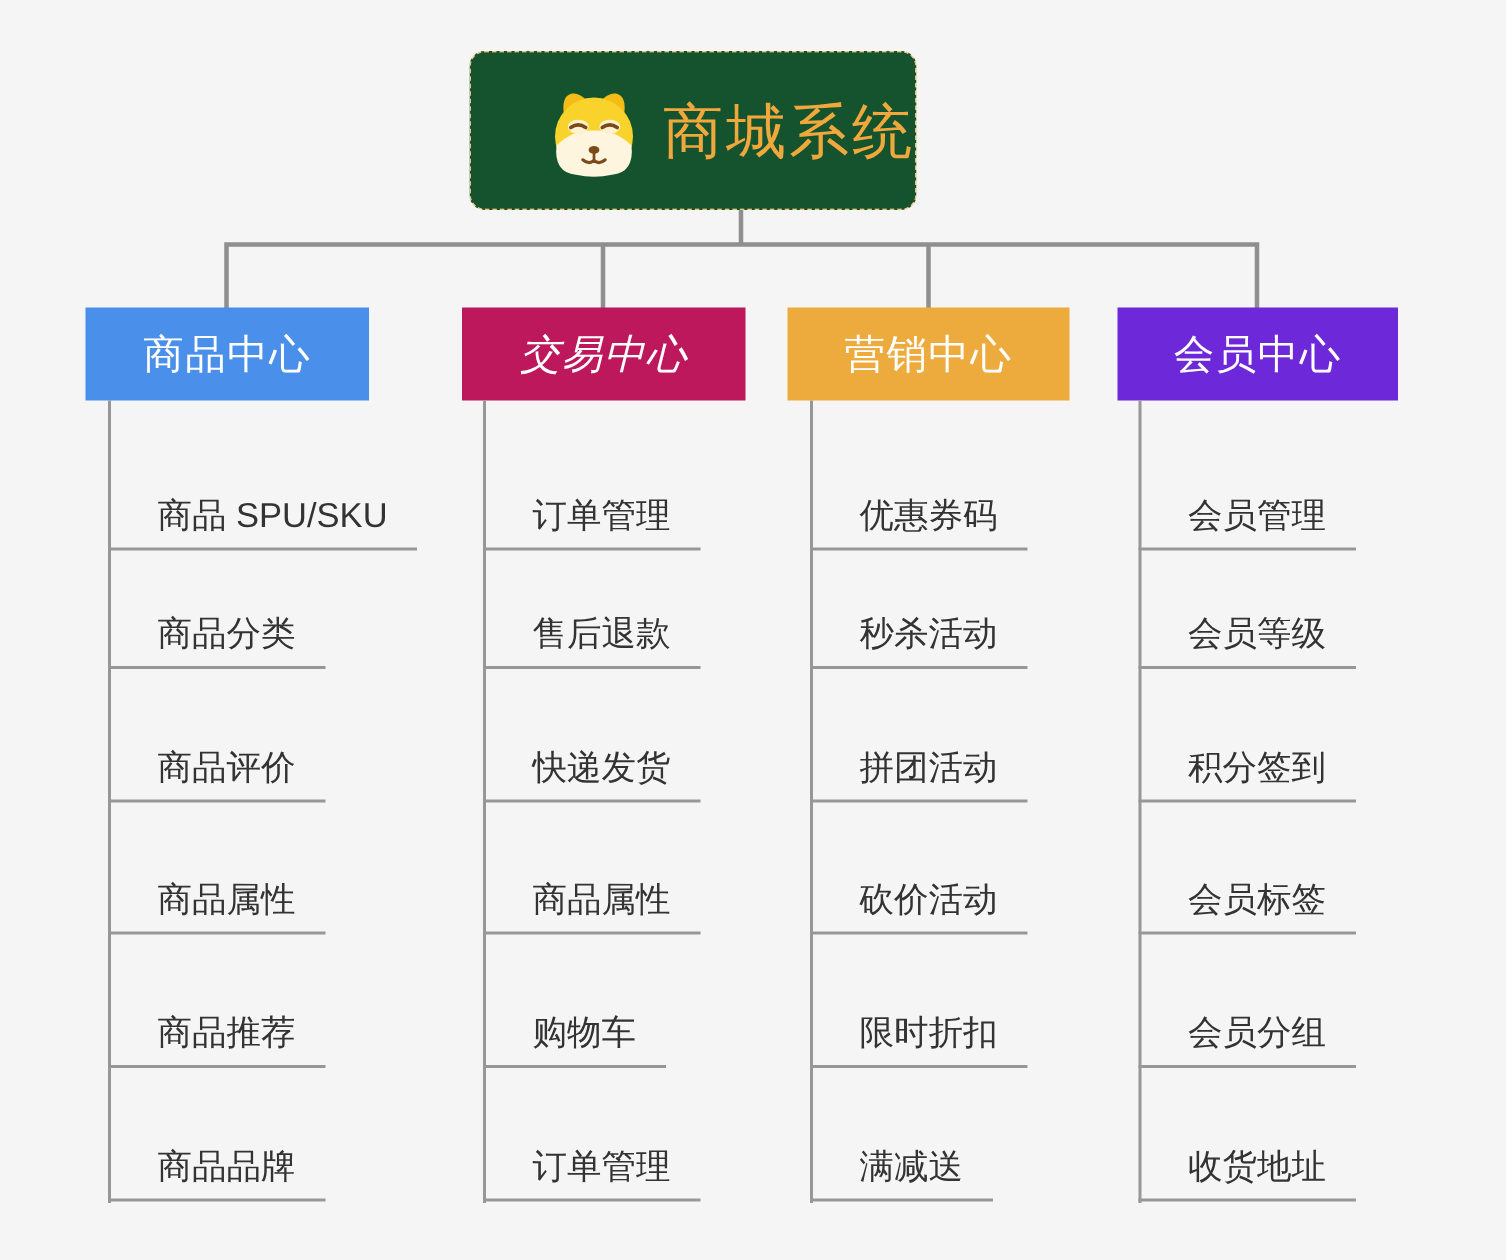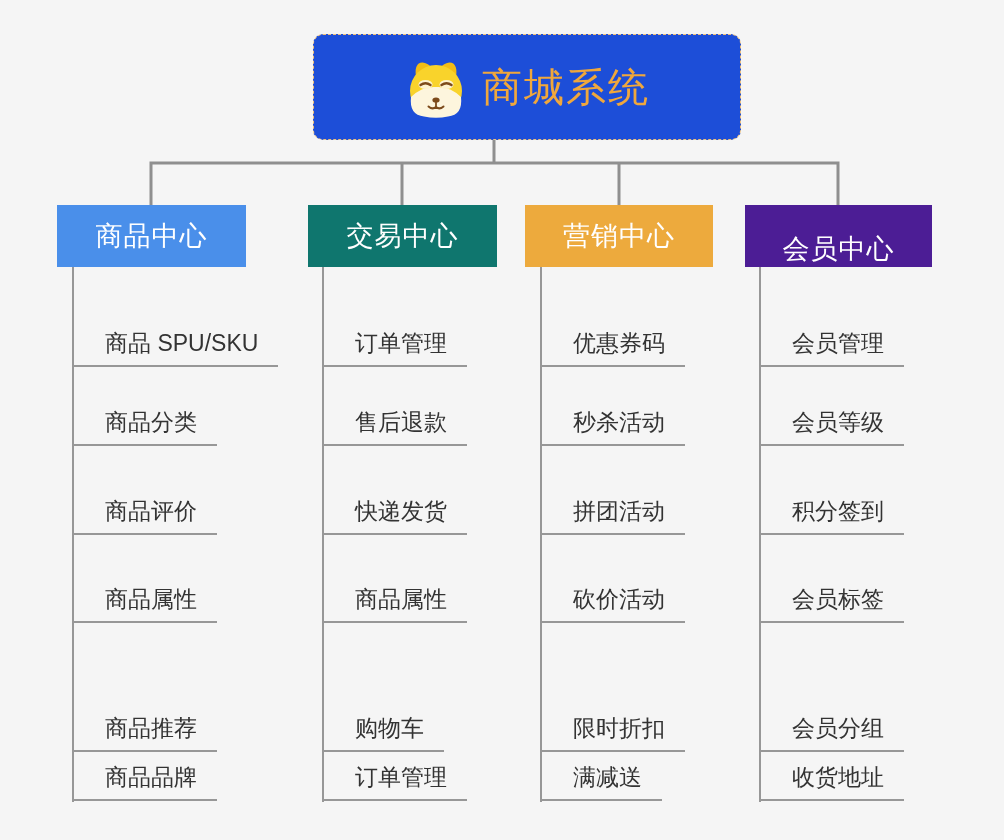--- a/index.html
+++ b/index.html
@@ -10,23 +10,23 @@
     font-family:"Liberation Sans", sans-serif;
     overflow:hidden;
   }
   .canvas { position:absolute; inset:0; }
 
   
   .connectors { position:absolute; left:0; top:0; width:1004px; height:840px; }
 
   
   .root-node {
-    position:absolute; left:313px; top:34px; width:428px; height:106px;
-    background:#1d4ed8; border:1px dashed #efc179; border-radius:10px;
-    display:flex; align-items:center; justify-content:center; gap:14px;
+    position:absolute; left:313px; top:34px; width:298px; height:106px;
+    background:#14532d; border:1px dashed #efc179; border-radius:10px;
+    display:flex; align-items:center; justify-content:flex-end; gap:14px;
   }
   .root-title {
     font-size:40px; color:#f0a73c; letter-spacing:2px; white-space:nowrap;
   }
   .doge { width:64px; height:64px; flex:0 0 auto; }
 
   
   .branch {
     position:absolute; top:205px; height:62px; border-radius:0;
     display:flex; align-items:center; justify-content:center;
@@ -55,21 +55,21 @@
     width:max-content;
   }
   .item.c0 { left:72px; }
   .item.c1 { left:322px; }
   .item.c2 { left:540px; }
   .item.c3 { left:759px; }
   .item.r0 { top:329px; }
   .item.r1 { top:408px; }
   .item.r2 { top:497px; }
   .item.r3 { top:585px; }
-  .item.r4 { top:714px; }
+  .item.r4 { top:674px; }
   .item.r5 { top:763px; }
 </style>
 </head>
 <body>
 
 <div class="canvas">
 
   <svg class="connectors" viewBox="0 0 1004 840" xmlns="http://www.w3.org/2000/svg">
     <path d="M494 140 L494 163" stroke="#8f8f8f" stroke-width="3" fill="none"></path>
     <path d="M151 206 L151 163 L838 163 L838 206" stroke="#8f8f8f" stroke-width="3" fill="none"></path>
@@ -90,27 +90,27 @@
       <ellipse cx="32" cy="45" rx="3.6" ry="2.6" fill="#7c4a1a"></ellipse>
       <path d="M32 47 L32 51.5" stroke="#7c4a1a" stroke-width="1.8" fill="none" stroke-linecap="round"></path>
       <path d="M24.5 51.5 Q28.5 55 32 52 Q35.5 55 39.5 51.5" stroke="#7c4a1a" stroke-width="2" fill="none" stroke-linecap="round"></path>
     </svg>
     <span class="root-title">商城系统</span>
   </div>
 
   <div class="branch b0" style="background: rgb(74, 143, 234);">
     <span>商品中心</span>
   </div>
-  <div class="branch b1" style="background: #0f766e;">
+  <div class="branch b1" style="background: #be185d; font-style: italic;">
     <span>交易中心</span>
   </div>
   <div class="branch b2" style="background: rgb(237, 170, 61); font-family: Liberation Serif, serif;">
     <span>营销中心</span>
   </div>
-  <div class="branch b3" style="background: #4c1d95; align-items: flex-end;">
+  <div class="branch b3" style="background: #6d28d9;">
     <span>会员中心</span>
   </div>
 
   <div class="trunk c0"></div>
   <div class="trunk c1"></div>
   <div class="trunk c2"></div>
   <div class="trunk c3"></div>
 
   <div class="item c0 r0">商品 SPU/SKU</div>
   <div class="item c0 r1">商品分类</div>

